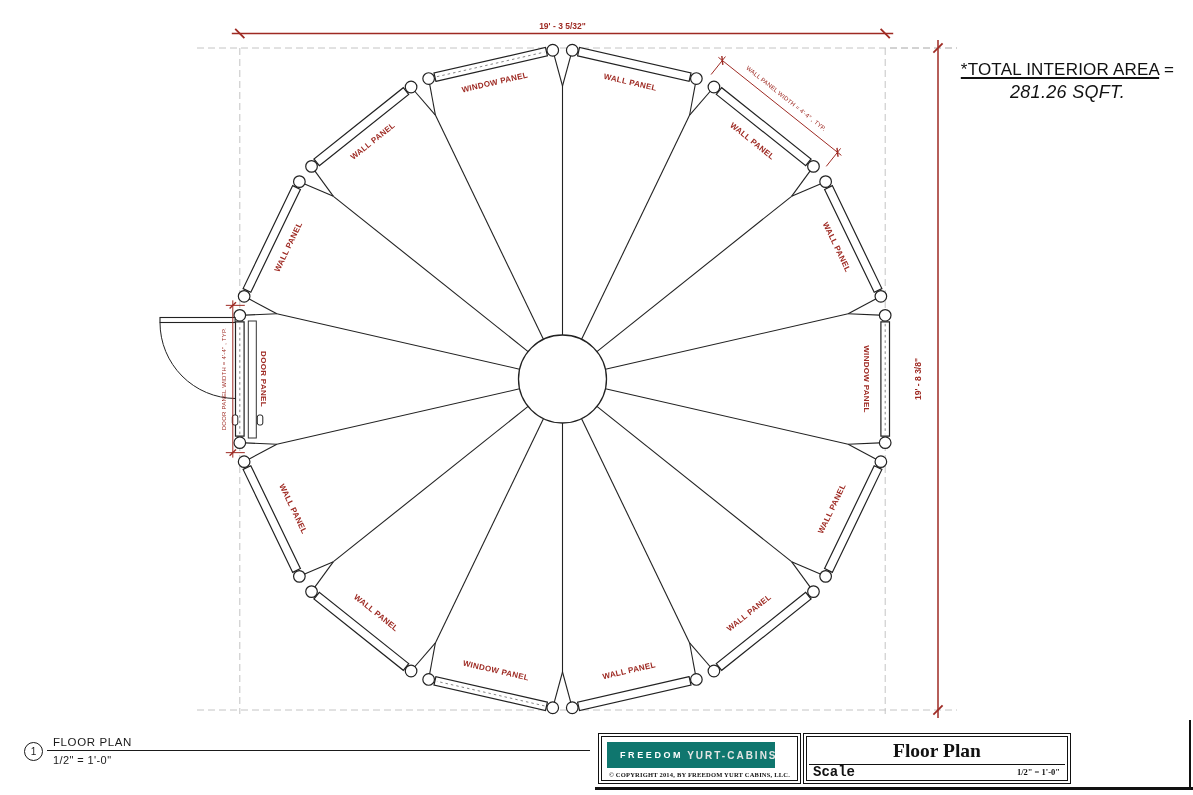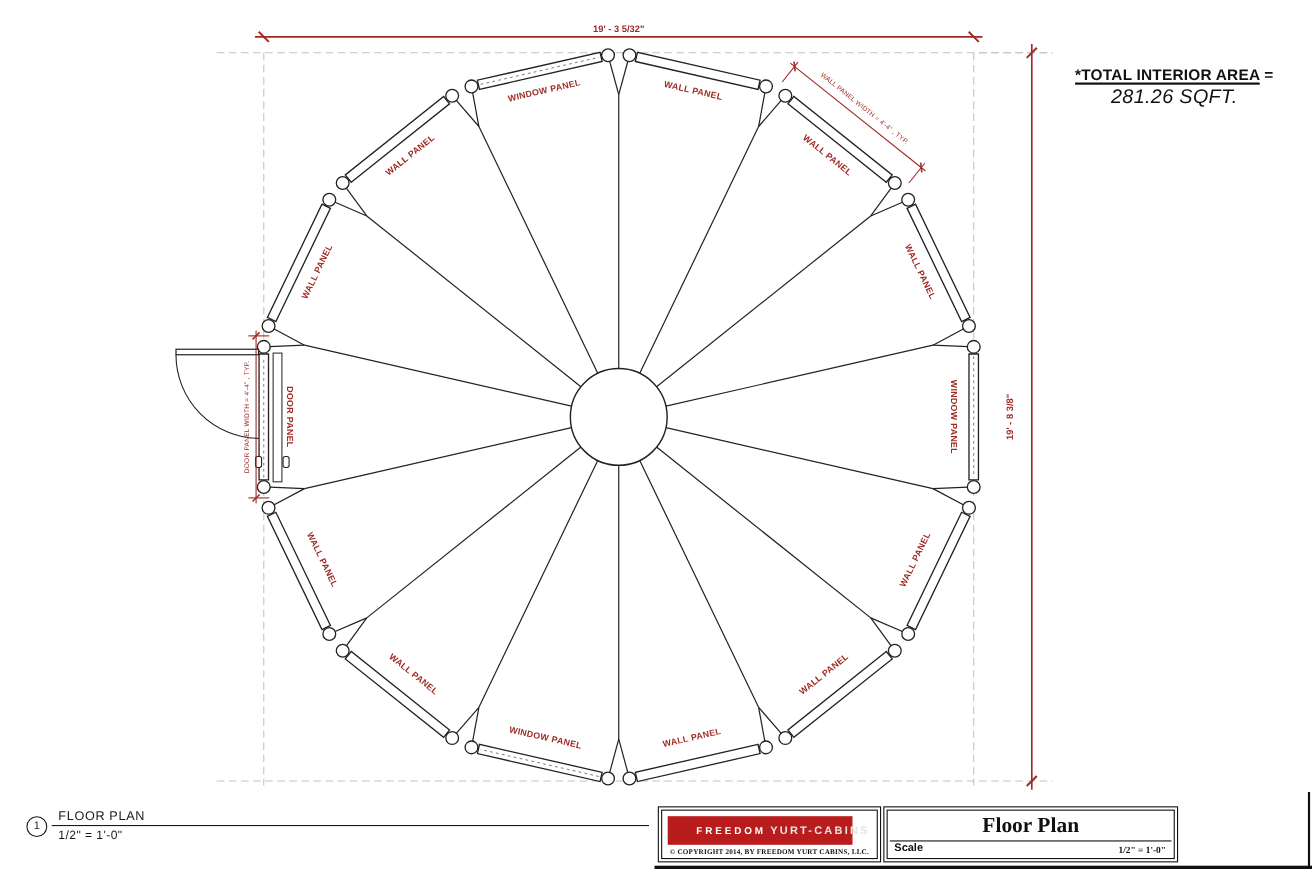--- a/index.html
+++ b/index.html
@@ -2,48 +2,48 @@
 <html><head>
 <meta charset="utf-8">
 <style>
   html,body{margin:0;padding:0;background:#ffffff;}
   .sheet{position:relative;width:1193px;height:795px;background:#ffffff;overflow:hidden;
          font-family:"Liberation Sans",sans-serif;}
   svg text{font-family:"Liberation Sans",sans-serif;}
 
   
   .area-note{position:absolute;left:960px;top:60px;width:215px;text-align:center;color:#111;}
-  .area-note .l1{font-size:14px;font-weight:bold;letter-spacing:.2px;white-space:nowrap;}
+  .area-note .l1{font-size:17px;font-weight:normal;letter-spacing:.2px;white-space:nowrap;}
   .area-note .l1 .u{text-decoration:underline;text-decoration-thickness:1.6px;text-underline-offset:2px;}
   .area-note .l2{font-size:18px;font-style:italic;margin-top:2px;letter-spacing:.3px;}
 
   
   .callout-circle{position:absolute;left:24px;top:742px;width:17px;height:17px;border:1.2px solid #1a1a1a;
                   border-radius:50%;text-align:center;line-height:17px;font-size:10px;color:#1a1a1a;}
   .callout-title{position:absolute;left:53px;top:736px;font-size:11.5px;color:#1a1a1a;letter-spacing:.6px;}
   .callout-underline{position:absolute;left:47px;top:750px;width:543px;height:0;border-top:1.8px solid #1a1a1a;}
   .callout-scale{position:absolute;left:53px;top:754px;font-size:11px;color:#1a1a1a;letter-spacing:.4px;}
 
   
   .tb-box{position:absolute;border:1.3px solid #111;background:#fff;box-sizing:border-box;}
   .tb-inner{position:absolute;inset:2px;border:1px solid #111;}
   .tb-logo{left:598px;top:733px;width:203px;height:51px;}
-  .banner{position:absolute;left:5px;right:22px;top:5px;height:26px;background:#b91c1c;
-          display:flex;align-items:center;padding-left:13px;}
+  .banner{position:absolute;left:5px;right:22px;top:5px;height:26px;background:#0f766e;
+          display:flex;align-items:center;}
   .banner svg{margin-left:6px;}
   .brand1{color:#fff;font-weight:bold;font-size:9px;letter-spacing:2.6px;margin-left:7px;white-space:nowrap;}
   .brand2{color:#e3e5e4;font-weight:700;font-size:10px;letter-spacing:2px;margin-left:4px;white-space:nowrap;}
   .copyright{position:absolute;left:0;right:0;bottom:2px;text-align:center;
              font-family:"Liberation Serif",serif;font-size:6.5px;font-weight:bold;color:#111;letter-spacing:.2px;}
   .tb-title{left:803px;top:733px;width:268px;height:51px;}
   .tb-title .dtitle{position:absolute;top:3px;left:0;right:0;text-align:center;
         font-family:"Liberation Serif",serif;font-weight:bold;font-size:19.5px;color:#111;}
   .tb-title .strip{position:absolute;left:2px;right:2px;bottom:2px;height:13px;border-top:1.1px solid #111;
         display:flex;justify-content:space-between;align-items:center;}
-  .tb-title .strip .scale-lab{font-family:Liberation Sans, sans-serif;font-weight:bold;font-size:10px;color:#111;margin-left:4px;}
+  .tb-title .strip .scale-lab{font-family:Liberation Mono, monospace;font-weight:bold;font-size:14px;color:#111;margin-left:4px;}
   .tb-title .strip .scale-val{font-family:"Liberation Serif",serif;font-weight:bold;font-size:8.5px;color:#111;margin-right:5px;}
   .tb-sheet{left:1075px;top:735px;width:113px;height:50px;}
   .tb-sheet .num{position:absolute;inset:0;text-align:center;line-height:46px;
         font-family:"Liberation Serif",serif;font-weight:bold;font-size:21px;color:#111;}
   .tb-bottomline{position:absolute;left:595px;top:787px;width:598px;height:2.6px;background:#111;}
   .tb-rightline{position:absolute;left:1189px;top:720px;width:1.6px;height:68px;background:#111;}
 </style>
 </head>
 <body>
 

